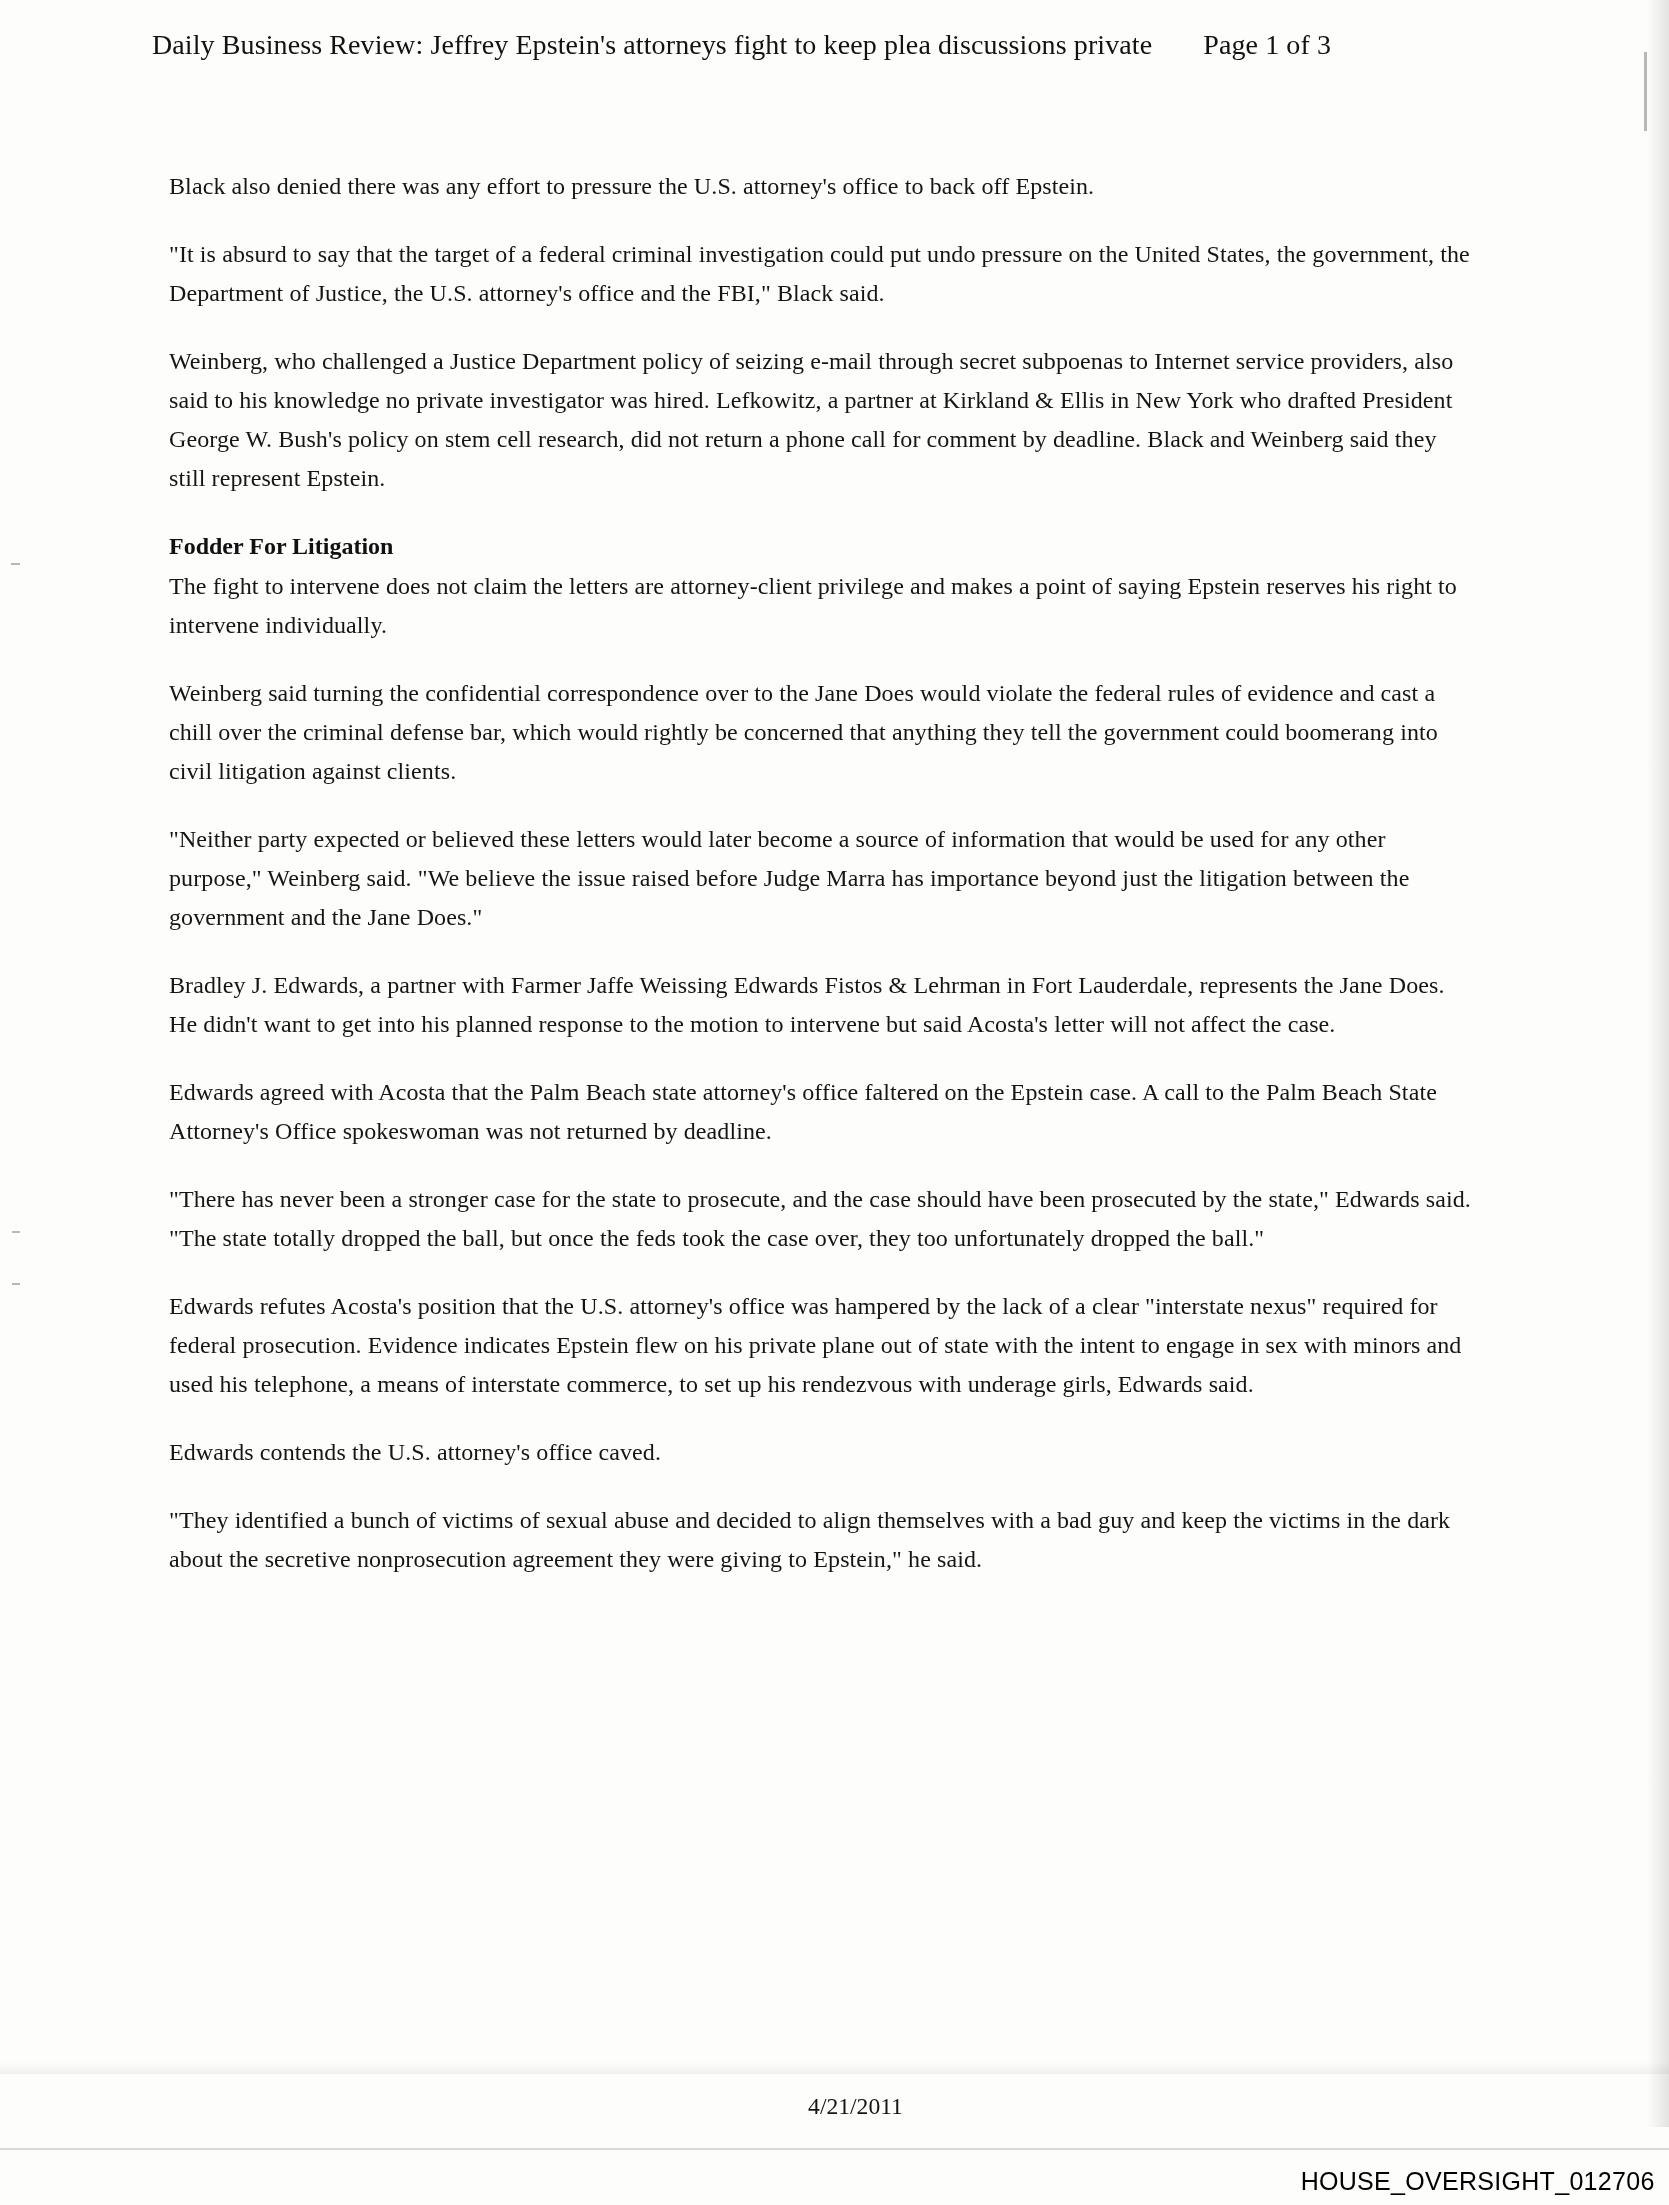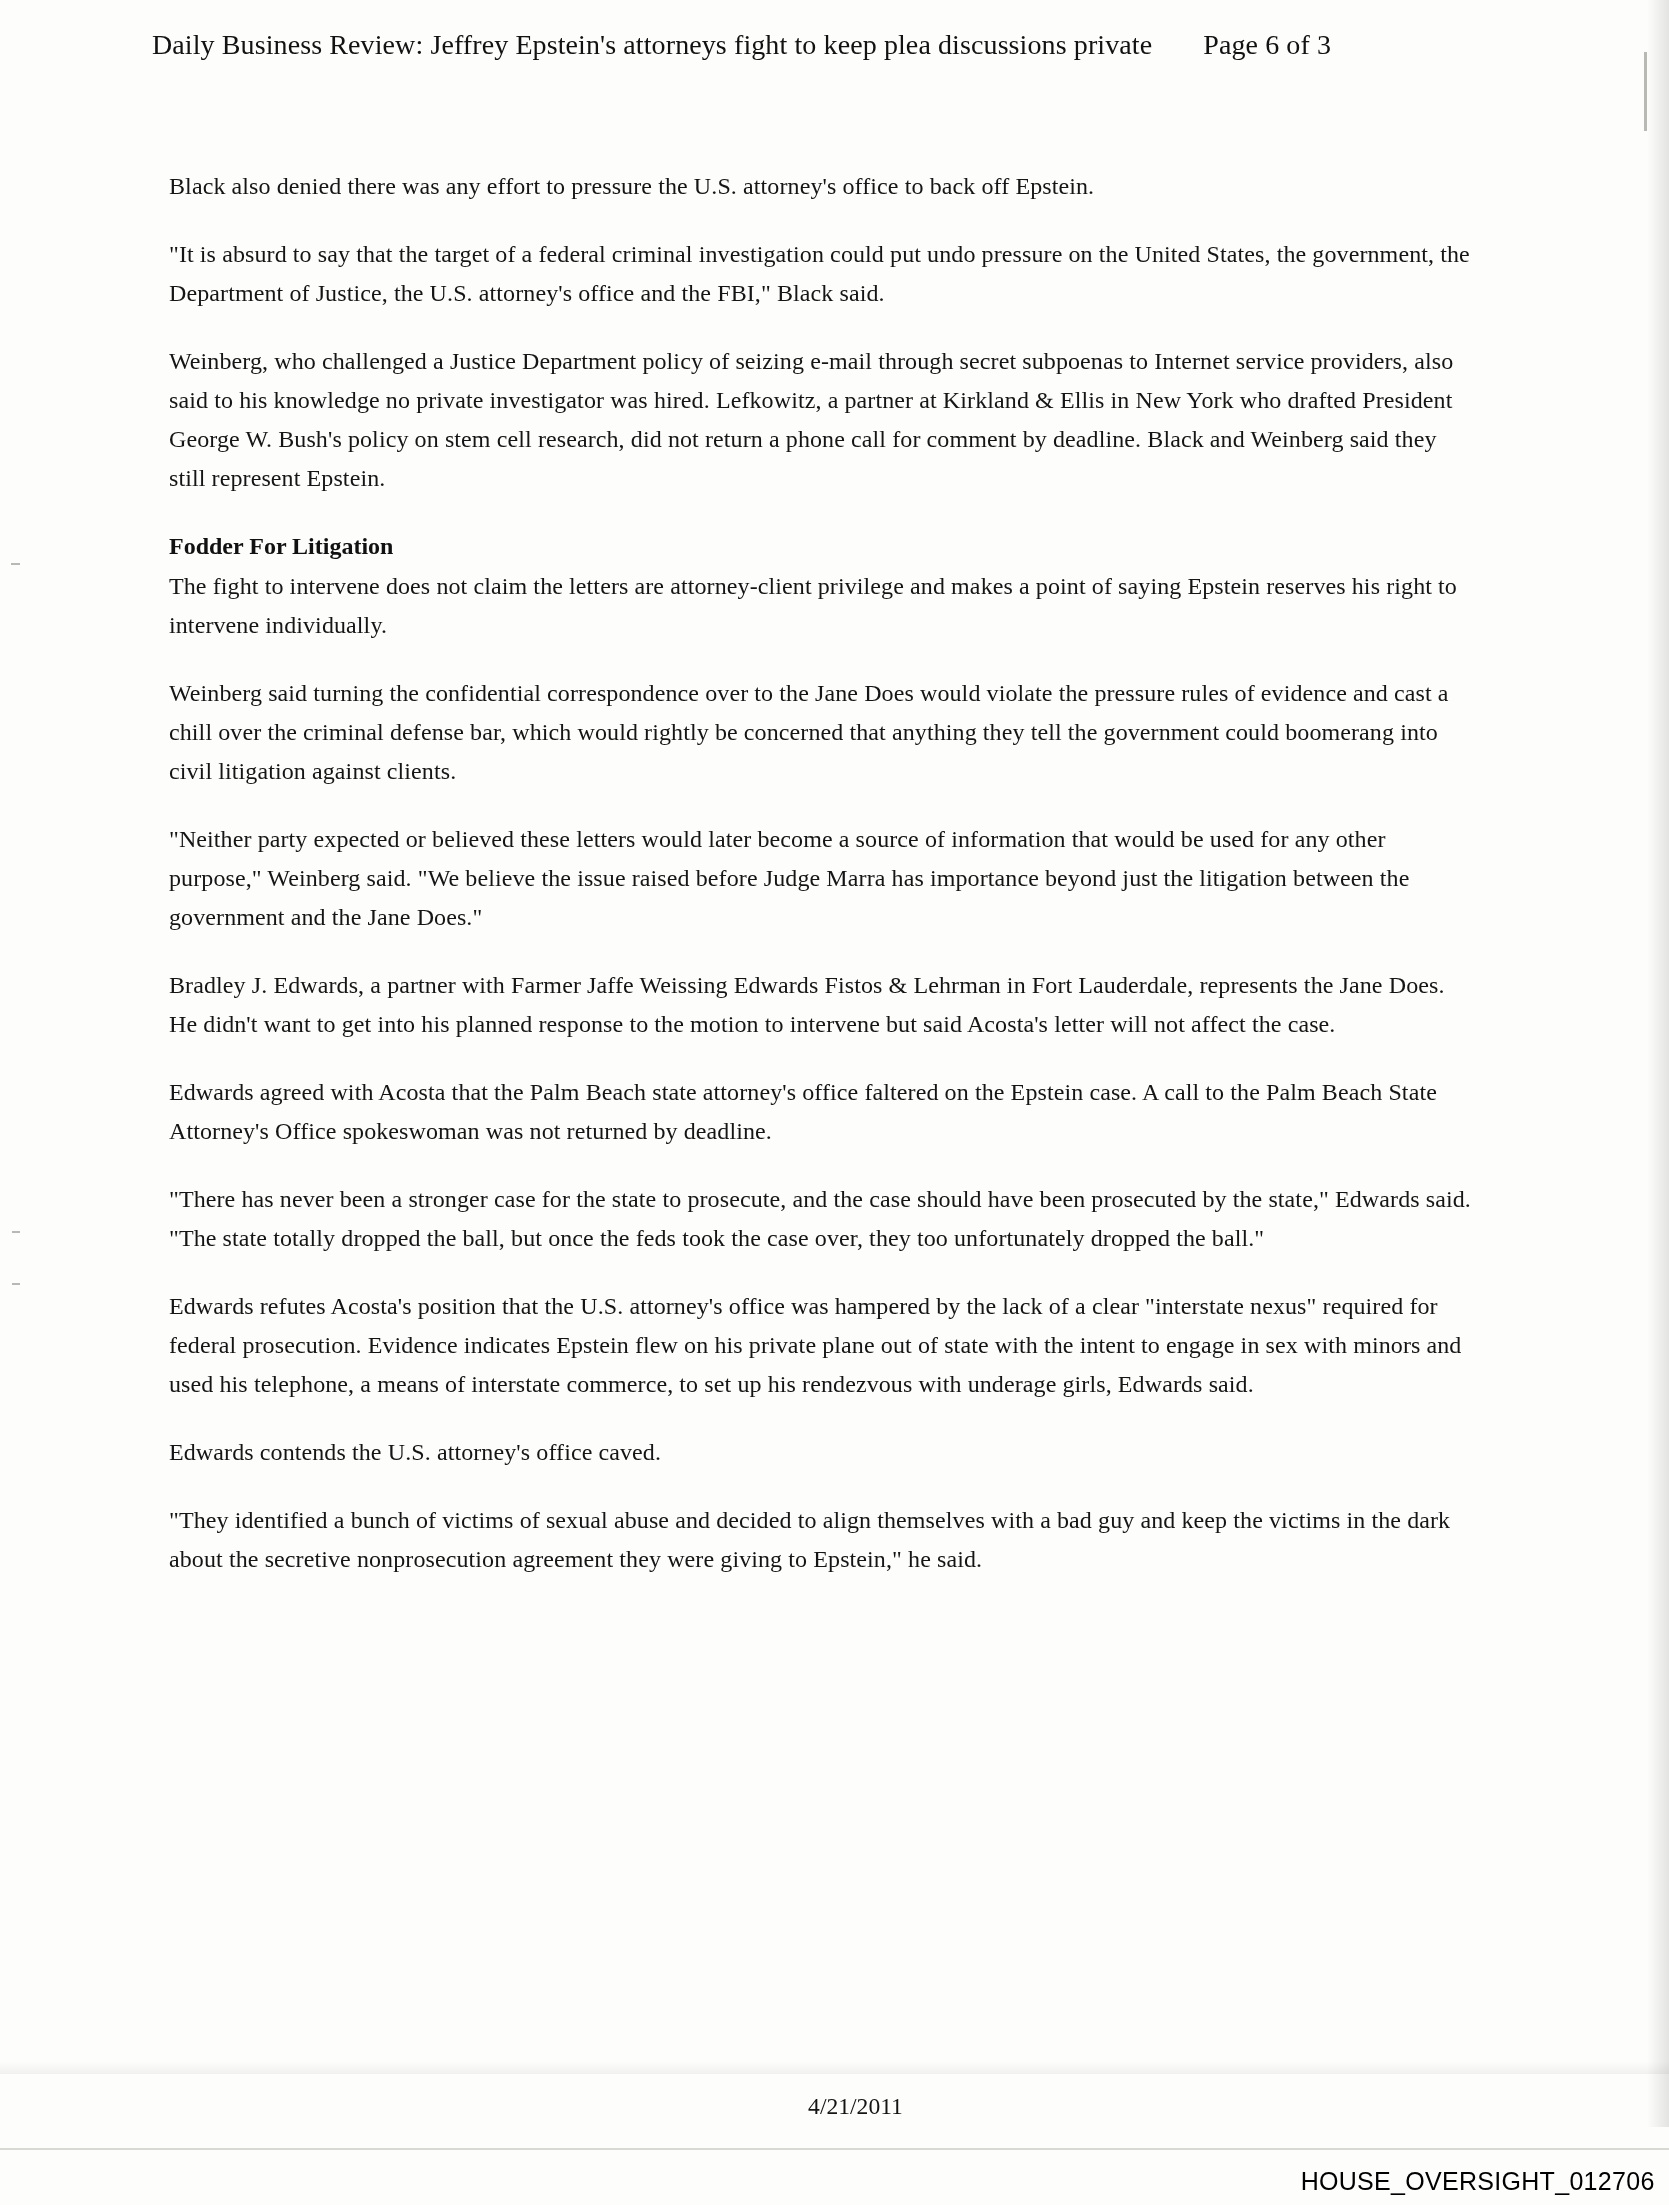--- a/index.html
+++ b/index.html
@@ -124,32 +124,32 @@
   <div class="scan-edge-right"></div>
   <div class="scan-edge-bottom"></div>
 
   <div class="speck" style="left:10.5px; top:563px; width:9.2px; height:2px;"></div>
   <div class="speck" style="left:11.8px; top:1231px; width:7.9px; height:2px;"></div>
   <div class="speck" style="left:11.8px; top:1283px; width:7.9px; height:2px;"></div>
   <div class="speck" style="left:1644px; top:52px; width:2.6px; height:79px;"></div>
 
   <div class="header">
     <span class="header-title">Daily Business Review: Jeffrey Epstein's attorneys fight to keep plea discussions private</span>
-    <span class="header-pagenum">Page 6 of 3</span>
+    <span class="header-pagenum">Page 1 of 3</span>
   </div>
 
   <div class="content">
 
     <p class="para">Black also denied there was any effort to pressure the U.S. attorney's office to back off Epstein.</p>
     <p class="para">"It is absurd to say that the target of a federal criminal investigation could put undo pressure on the United States, the government, the Department of Justice, the U.S. attorney's office and the FBI," Black said.</p>
     <p class="para">Weinberg, who challenged a Justice Department policy of seizing e-mail through secret subpoenas to Internet service providers, also said to his knowledge no private investigator was hired. Lefkowitz, a partner at Kirkland &amp; Ellis in New York who drafted President George W. Bush's policy on stem cell research, did not return a phone call for comment by deadline. Black and Weinberg said they still represent Epstein.</p>
 
     <p class="subhead">Fodder For Litigation</p>
     <p class="para">The fight to intervene does not claim the letters are attorney-client privilege and makes a point of saying Epstein reserves his right to intervene individually.</p>
-    <p class="para">Weinberg said turning the confidential correspondence over to the Jane Does would violate the pressure rules of evidence and cast a chill over the criminal defense bar, which would rightly be concerned that anything they tell the government could boomerang into civil litigation against clients.</p>
+    <p class="para">Weinberg said turning the confidential correspondence over to the Jane Does would violate the federal rules of evidence and cast a chill over the criminal defense bar, which would rightly be concerned that anything they tell the government could boomerang into civil litigation against clients.</p>
     <p class="para">"Neither party expected or believed these letters would later become a source of information that would be used for any other purpose," Weinberg said. "We believe the issue raised before Judge Marra has importance beyond just the litigation between the government and the Jane Does."</p>
     <p class="para">Bradley J. Edwards, a partner with Farmer Jaffe Weissing Edwards Fistos &amp; Lehrman in Fort Lauderdale, represents the Jane Does. He didn't want to get into his planned response to the motion to intervene but said Acosta's letter will not affect the case.</p>
     <p class="para">Edwards agreed with Acosta that the Palm Beach state attorney's office faltered on the Epstein case. A call to the Palm Beach State Attorney's Office spokeswoman was not returned by deadline.</p>
     <p class="para">"There has never been a stronger case for the state to prosecute, and the case should have been prosecuted by the state," Edwards said. "The state totally dropped the ball, but once the feds took the case over, they too unfortunately dropped the ball."</p>
     <p class="para">Edwards refutes Acosta's position that the U.S. attorney's office was hampered by the lack of a clear "interstate nexus" required for federal prosecution. Evidence indicates Epstein flew on his private plane out of state with the intent to engage in sex with minors and used his telephone, a means of interstate commerce, to set up his rendezvous with underage girls, Edwards said.</p>
     <p class="para">Edwards contends the U.S. attorney's office caved.</p>
     <p class="para">"They identified a bunch of victims of sexual abuse and decided to align themselves with a bad guy and keep the victims in the dark about the secretive nonprosecution agreement they were giving to Epstein," he said.</p>
 
   </div>
 

